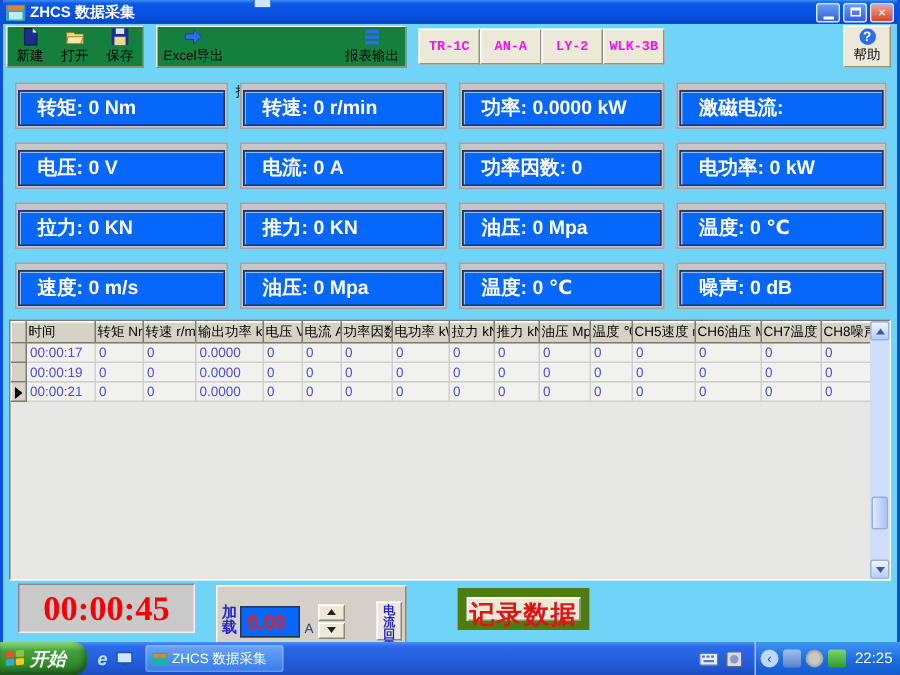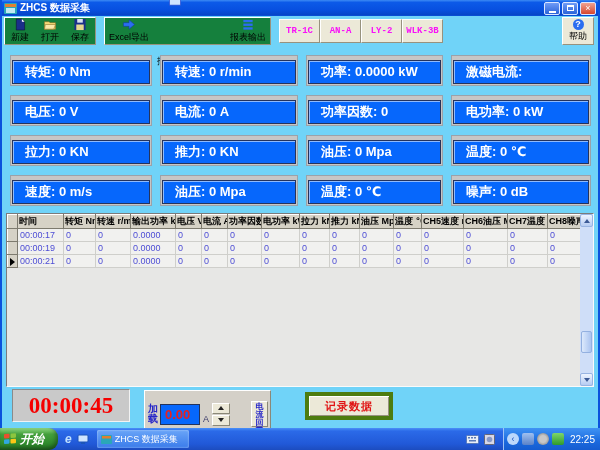--- a/index.html
+++ b/index.html
@@ -42,21 +42,21 @@
   .field-box { height:100%; background:#0667fc; border:1px solid #24335c;
     box-shadow:inset 1px 1px 0 rgba(255,255,255,.55);
     color:#fff; font-weight:bold; font-size:13px; line-height:22px; padding-left:12px;
     white-space:nowrap; overflow:hidden; }
   
   .table-wrap { position:absolute; left:4px; right:4px; top:213px; height:174px; background:#e7e7e5;
     border:1px solid; border-color:#7b7b7b #fafafa #fafafa #7b7b7b; }
   .grid-area { position:absolute; top:0; left:0; right:13px; bottom:0; overflow:hidden; }
   table.grid { border-collapse:collapse; table-layout:fixed; width:578px; font-size:9px; }
   table.grid th { background:#d6d2c6; border:1px solid; border-color:#fff #7d7a6e #7d7a6e #fff;
-    font-weight:bold; text-align:left; padding:0 1px; height:14px; white-space:nowrap; overflow:hidden;margin-left:24px; }
+    font-weight:normal; text-align:left; padding:0 1px; height:14px; white-space:nowrap; overflow:hidden;margin-left:24px; }
   table.grid td { height:13px; background:#f1f1ef; color:#4d4dd5;
     border-right:1px solid #cfcfcb; border-bottom:1px solid #cfcfcb;
     padding:0 2px; white-space:nowrap; overflow:hidden; }
   table.grid td.sel, table.grid th.sel { background:#d6d2c6; border:1px solid;
     border-color:#fff #7d7a6e #7d7a6e #fff; padding:0; }
   .row-marker { display:block; width:0; height:0; margin:2px auto 0;
     border-left:5px solid #000; border-top:4px solid transparent; border-bottom:4px solid transparent; }
   .vscroll { position:absolute; top:0; right:0; bottom:0; width:13px; background:#cfdef8; }
   .vs-btn { position:absolute; left:0; width:13px; height:13px;
     background:linear-gradient(#eef4ff,#b6ccf2); border:1px solid #98b4e2; border-radius:2px;
@@ -83,23 +83,23 @@
   .load-unit { font-size:9px; color:#3a3a6a; margin:10px 1px 0 3px; }
   .spinner { display:flex; flex-direction:column; gap:1px; margin-left:2px; }
   .spin-btn { width:18px; height:11px; background:#ece9d8; border:1px solid;
     border-color:#fff #8a8878 #8a8878 #fff; display:flex; align-items:center; justify-content:center; padding:0; }
   .spin-btn .t-up { width:0;height:0;border-left:3px solid transparent;border-right:3px solid transparent;border-bottom:4px solid #222; }
   .spin-btn .t-dn { width:0;height:0;border-left:3px solid transparent;border-right:3px solid transparent;border-top:4px solid #222; }
   .zero-btn { width:21px; height:26px; margin-left:21px; background:#ece9d8; border:1px solid;
     border-color:#fff #8a8878 #8a8878 #fff; color:#2626c8; font-size:8px; line-height:8px;
     word-break:break-all; padding:1px 2px; font-weight:bold; }
   .record-btn { position:absolute; left:303px; top:392px; width:88px; height:28px;
-    background:#ece9d8; border:4px solid #4d7c0f;
+    background:#ece9d8; border:6px solid #4d7c0f;
     box-shadow:inset 1px 1px 0 #fff, inset -1px -1px 0 #97927e;
-    color:#e01414; font-size:11px; font-weight:bold; letter-spacing:1px; }
+    color:#e01414; font-size:17px; font-weight:bold; letter-spacing:1px; }
   
   .taskbar { position:relative; width:600px; height:22px; display:flex; align-items:center;
     background:linear-gradient(180deg,#4a90f8 0%,#2b6ae8 14%,#2159d8 72%,#1c4cbf 100%); }
   .start-btn { width:58px; height:22px; border:none; border-radius:0 9px 9px 0;
     background:linear-gradient(180deg,#8fd982 0%,#44a03c 28%,#2f8a2c 72%,#256f24 100%);
     box-shadow:inset -2px -2px 4px rgba(0,0,0,.35);
     color:#fff; font-weight:bold; font-style:italic; font-size:12px;
     display:flex; align-items:center; gap:3px; padding-left:4px; }
   .start-btn svg { width:13px; height:12px; }
   .quick { display:flex; gap:5px; margin-left:7px; align-items:center; }

